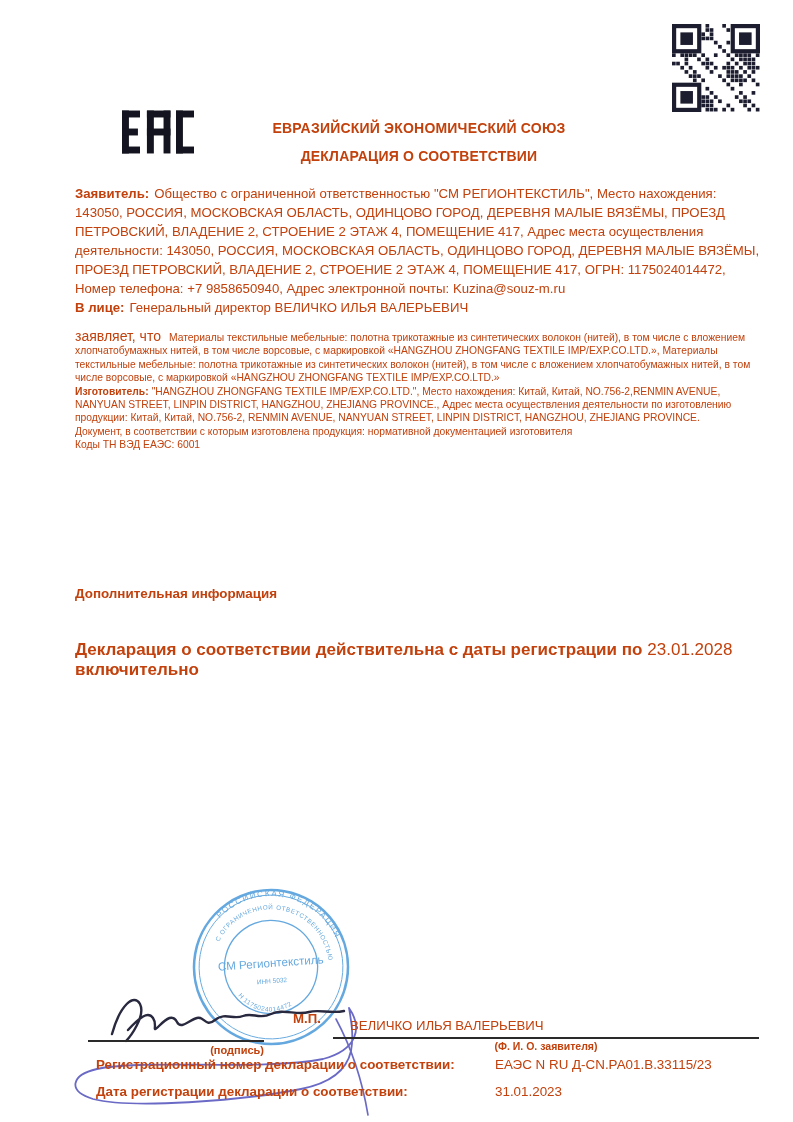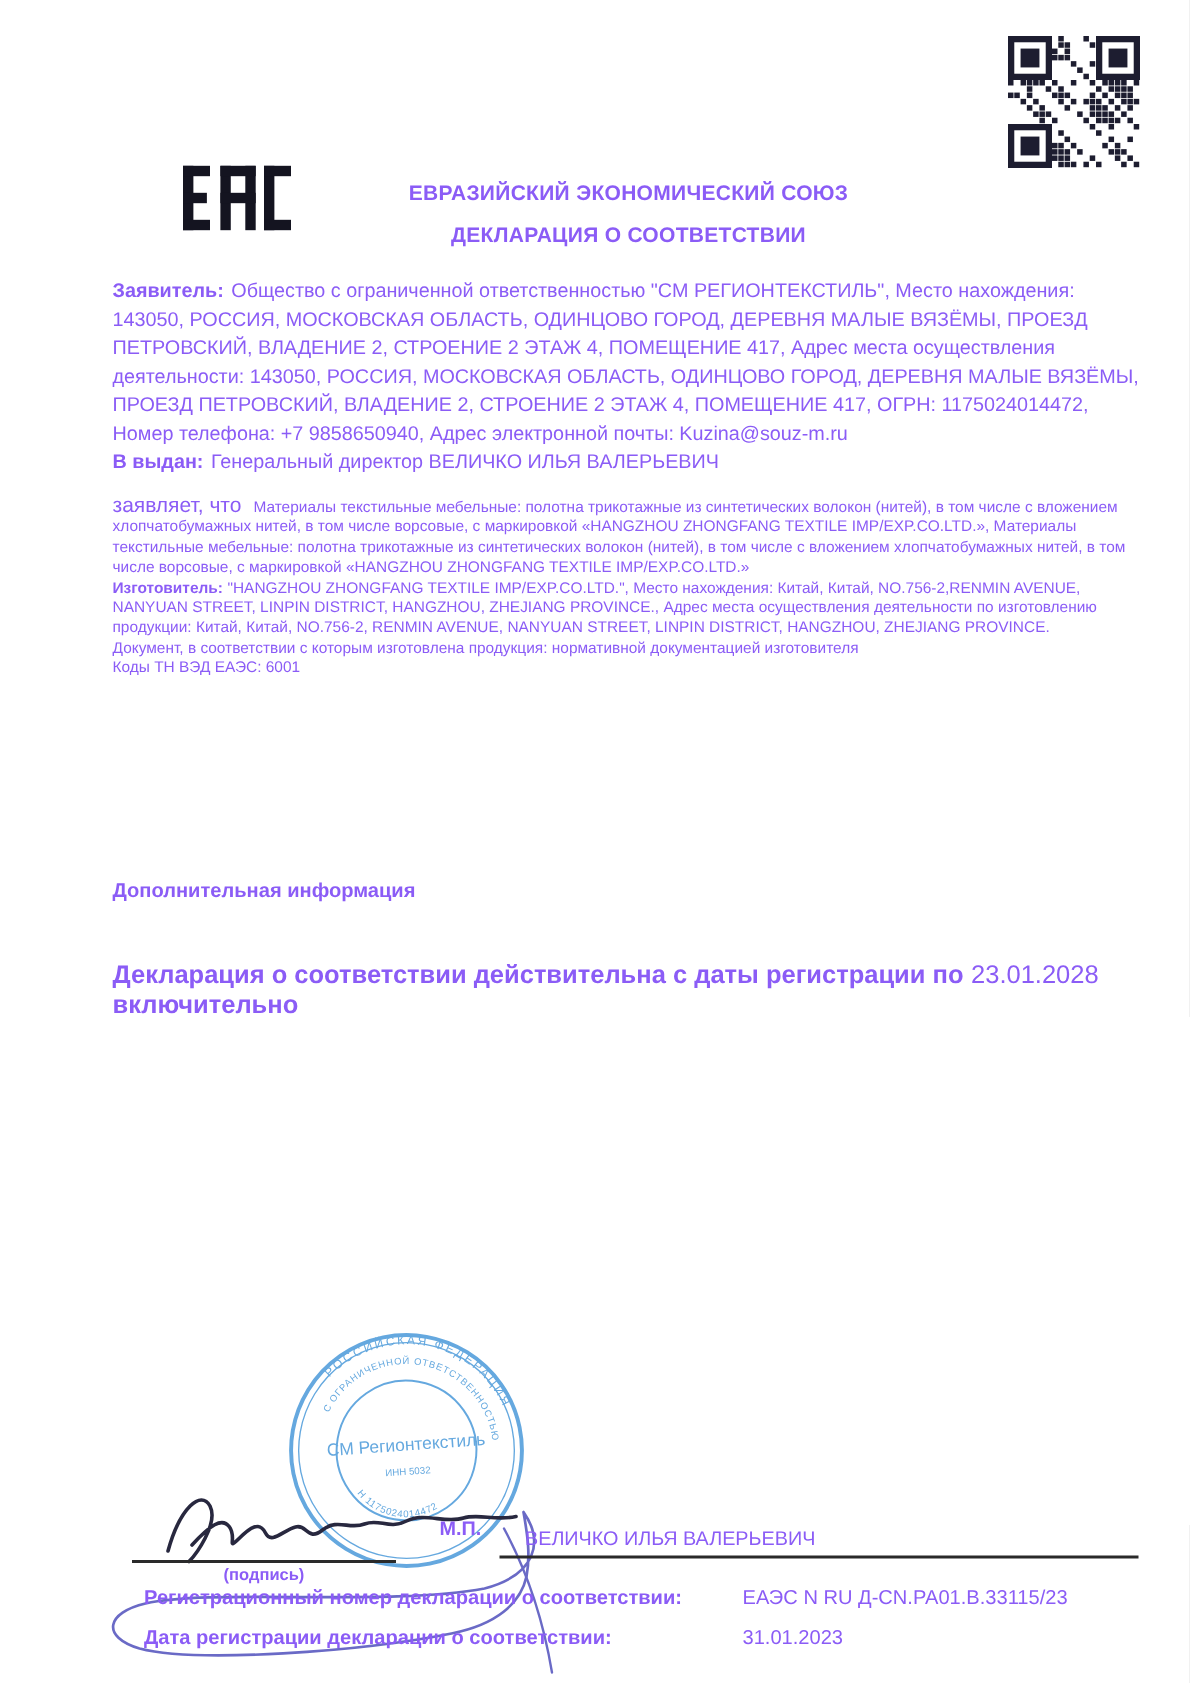--- a/index.html
+++ b/index.html
@@ -1,27 +1,27 @@
 <!DOCTYPE html>
 <html><head>
 <meta charset="utf-8">
 <style>
   html,body{margin:0;padding:0;background:#e8e8e8;}
   .page{position:relative;width:793px;height:1122px;background:#ffffff;margin:0 auto;
-        font-family:"Liberation Sans","DejaVu Sans",sans-serif;color:#8b5cf6;overflow:hidden;}
+        font-family:"Liberation Sans","DejaVu Sans",sans-serif;color:#c2410c;overflow:hidden;}
   .abs{position:absolute;}
   .center{text-align:center;}
   .b{font-weight:700;}
   .title{width:688px;left:75px;font-size:14px;font-weight:700;letter-spacing:.2px;}
   .body-txt{font-size:13.2px;line-height:19px;}
   .small-txt{font-size:10.3px;line-height:13.4px;}
   .lbl{font-weight:700;margin-right:5px;}
   .declare-lbl{font-weight:400;font-size:14px;margin-right:8px;}
   .rule{border-top:2px solid #2a2a2a;height:0;}
-  .caption{font-size:11px;font-weight:700;text-align:center;}
+  .caption{font-size:11px;font-weight:700;text-align:right;}
   .caption-sm{font-size:10.5px;font-weight:700;text-align:center;}
   .footer-lbl{font-size:13.4px;font-weight:700;padding-left:28px;}
   .footer-val{font-size:13.4px;}
   svg text{font-family:"Liberation Sans","DejaVu Sans",sans-serif;}
   .qr{fill:#1d1d30;}
   .stamp-wrap{transform:rotate(10deg);opacity:.82;}
 </style>
 </head>
 <body>
 
@@ -185,21 +185,21 @@
         <rect x="78" y="52" width="26" height="10"></rect>
     </svg>
   </div>
 
   <div class="abs title center" style="top:120px;">ЕВРАЗИЙСКИЙ ЭКОНОМИЧЕСКИЙ СОЮЗ</div>
   <div class="abs title center" style="top:148px;">ДЕКЛАРАЦИЯ О СООТВЕТСТВИИ</div>
 
   <div class="abs body-txt" style="left:75px;top:184px;width:690px;">
     <span class="lbl">Заявитель:</span><span>Общество с ограниченной ответственностью "СМ РЕГИОНТЕКСТИЛЬ", Место нахождения: 143050, РОССИЯ, МОСКОВСКАЯ ОБЛАСТЬ, ОДИНЦОВО ГОРОД, ДЕРЕВНЯ МАЛЫЕ ВЯЗЁМЫ, ПРОЕЗД ПЕТРОВСКИЙ, ВЛАДЕНИЕ 2, СТРОЕНИЕ 2 ЭТАЖ 4, ПОМЕЩЕНИЕ 417, Адрес места осуществления деятельности: 143050, РОССИЯ, МОСКОВСКАЯ ОБЛАСТЬ, ОДИНЦОВО ГОРОД, ДЕРЕВНЯ МАЛЫЕ ВЯЗЁМЫ, ПРОЕЗД ПЕТРОВСКИЙ, ВЛАДЕНИЕ 2, СТРОЕНИЕ 2 ЭТАЖ 4, ПОМЕЩЕНИЕ 417, ОГРН: 1175024014472, Номер телефона: +7 9858650940, Адрес электронной почты: Kuzina@souz-m.ru</span>
     <div>
-      <span class="lbl">В выдан:</span><span>Генеральный директор ВЕЛИЧКО ИЛЬЯ ВАЛЕРЬЕВИЧ</span>
+      <span class="lbl">В лице:</span><span>Генеральный директор ВЕЛИЧКО ИЛЬЯ ВАЛЕРЬЕВИЧ</span>
     </div>
   </div>
 
   <div class="abs small-txt" style="left:75px;top:330px;width:692px;">
     <div>
       <span class="declare-lbl">заявляет, что</span><span>Материалы текстильные мебельные: полотна трикотажные из синтетических волокон (нитей), в том числе с вложением хлопчатобумажных нитей, в том числе ворсовые, с маркировкой «HANGZHOU ZHONGFANG TEXTILE IMP/EXP.CO.LTD.», Материалы текстильные мебельные: полотна трикотажные из синтетических волокон (нитей), в том числе с вложением хлопчатобумажных нитей, в том числе ворсовые, с маркировкой «HANGZHOU ZHONGFANG TEXTILE IMP/EXP.CO.LTD.»</span>
     </div>
     <div>
       <span class="lbl" style="margin-right:3px;">Изготовитель:</span><span>"HANGZHOU ZHONGFANG TEXTILE IMP/EXP.CO.LTD.", Место нахождения: Китай, Китай, NO.756-2,RENMIN AVENUE, NANYUAN STREET, LINPIN DISTRICT, HANGZHOU, ZHEJIANG PROVINCE., Адрес места осуществления деятельности по изготовлению продукции: Китай, Китай, NO.756-2, RENMIN AVENUE, NANYUAN STREET, LINPIN DISTRICT, HANGZHOU, ZHEJIANG PROVINCE.</span>
     </div>
@@ -250,19 +250,20 @@
     </svg>
   </div>
 
   <div class="abs b" style="left:293px;top:1011px;font-size:13.2px;">М.П.</div>
 
   <div class="abs rule" style="left:88px;top:1040px;width:176px;"></div>
   <div class="abs caption" style="left:88px;top:1044px;width:176px;">(подпись)</div>
 
   <div class="abs" style="left:350px;top:1018px;font-size:13.2px;">ВЕЛИЧКО ИЛЬЯ ВАЛЕРЬЕВИЧ</div>
   <div class="abs rule" style="left:333px;top:1037px;width:426px;"></div>
+  <div class="abs caption-sm" style="left:333px;top:1040px;width:426px;">(Ф. И. О. заявителя)</div>
 
   <div class="abs footer-lbl" style="left:68px;top:1057px;">Регистрационный номер декларации о соответствии:</div>
   <div class="abs footer-val" style="left:495px;top:1057px;text-align:right;">ЕАЭС N RU Д-CN.РА01.В.33115/23</div>
   <div class="abs footer-lbl" style="left:68px;top:1084px;">Дата регистрации декларации о соответствии:</div>
   <div class="abs footer-val" style="left:495px;top:1084px;">31.01.2023</div>
 
 </div>
 
 </body></html>

